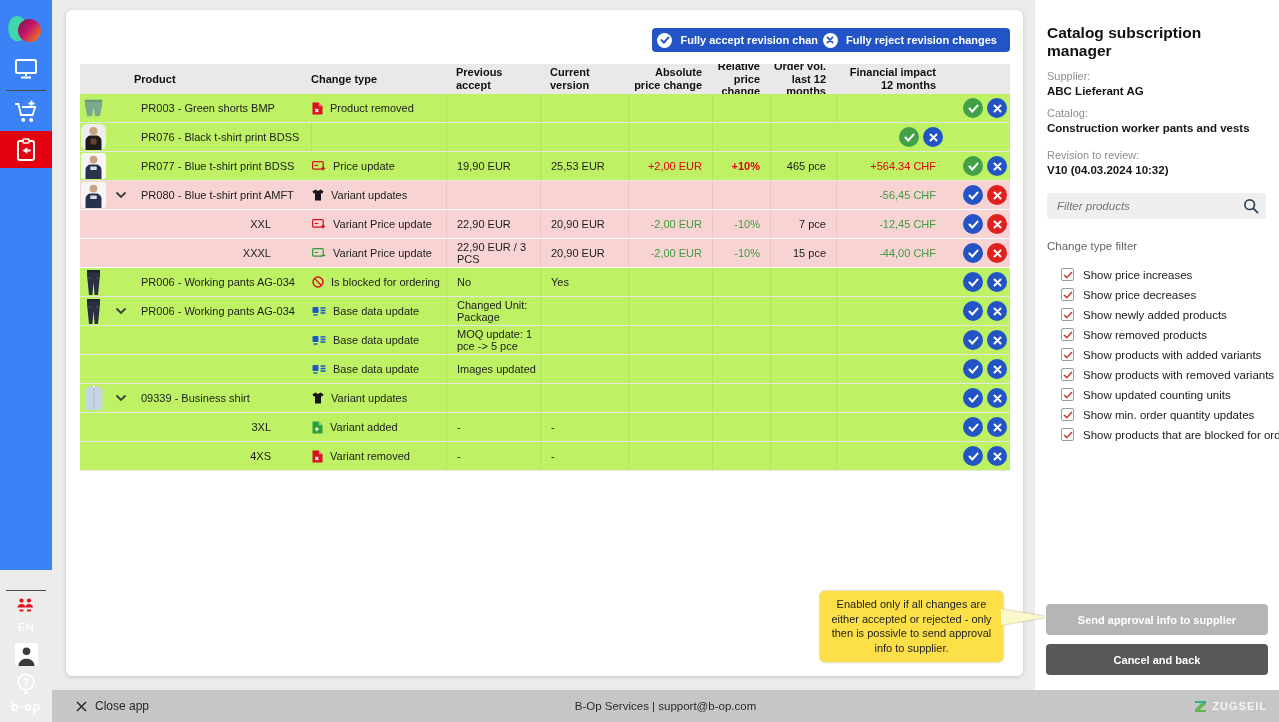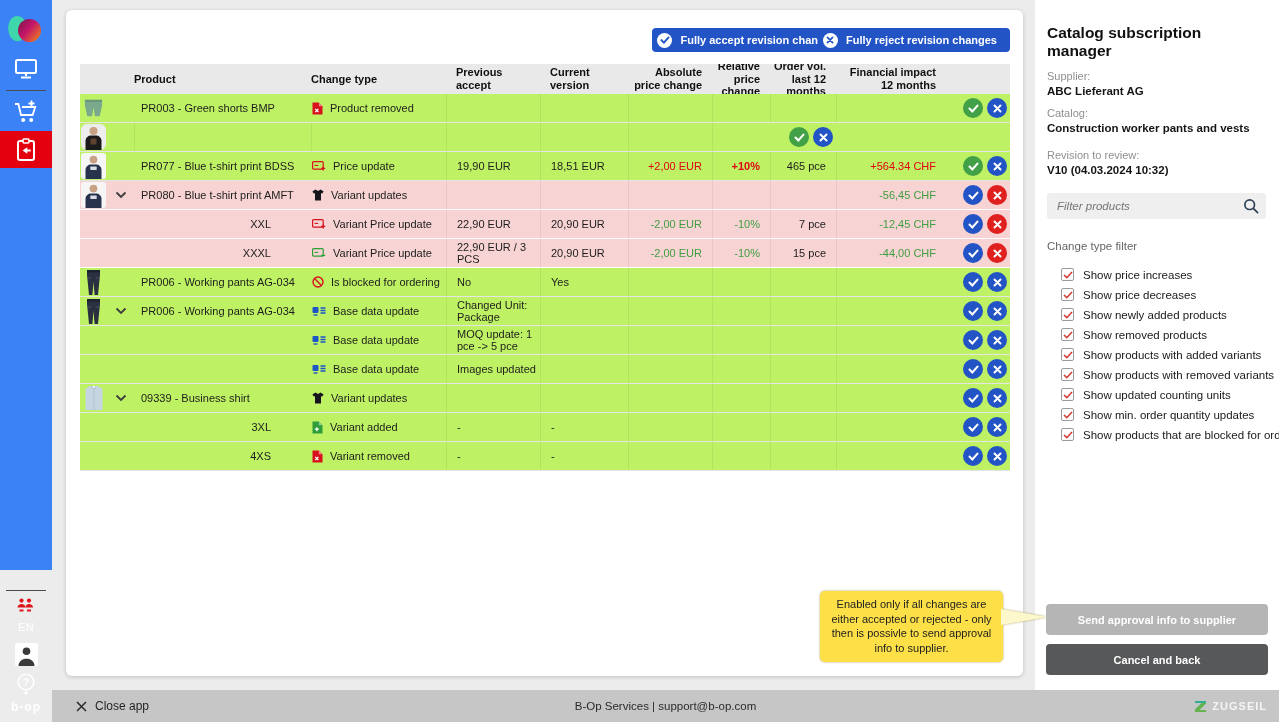--- a/index.html
+++ b/index.html
@@ -221,20 +221,21 @@
           <div class="trow">
             <div class="td thumbcell">
               <svg width="25" height="26" viewBox="0 0 25 26">
                 <rect width="25" height="26" rx="6" fill="#ededed"></rect>
                 <circle cx="12.5" cy="7" r="4" fill="#c9a286"></circle>
                 <path d="M4.5 26V17c0-3.4 3-5.4 5.4-5.4h5.2c2.4 0 5.4 2 5.4 5.4v9z" fill="#1b1b1b"></path>
                 <rect x="9.5" y="14.5" width="6" height="6" rx="1" fill="#5f4330"></rect>
               </svg>
             </div>
             <div class="td chevcell"></div>
+            <div class="td product">PR076 - Black t-shirt print BDSS</div>
             <div class="td pl sep"></div>
             <div class="td pl sep"></div>
             <div class="td r sep"></div>
             <div class="td r sep"></div>
             <div class="td r sep"></div>
             <div class="td r sep"></div>
             <div class="td actions">
               <button class="cbtn green">
                 <svg width="11" height="9" viewBox="0 0 11 9">
                   <path d="M1.5 4.6l2.8 2.8L9.5 1.6" fill="none" stroke="#fff" stroke-width="2.1" stroke-linecap="round"></path>
@@ -262,21 +263,21 @@
               <span style="display:flex">
                 <svg width="14" height="12" viewBox="0 0 14 12">
                   <rect x="0.6" y="1.6" width="10.6" height="7.6" rx="1" fill="none" stroke="#d8111c" stroke-width="1.2"></rect>
                   <path d="M2.6 5.4h3.6" stroke="#d8111c" stroke-width="1.1"></path>
                   <path d="M11.2 6.4v4M9.2 8.4h4" stroke="#d8111c" stroke-width="1.3"></path>
                 </svg>
               </span>
               <span>Price update</span>
             </div>
             <div class="td pl sep">19,90 EUR</div>
-            <div class="td pl sep">18,51 EUR</div>
+            <div class="td pl sep">25,53 EUR</div>
             <div class="td r sep c-red">+2,00 EUR</div>
             <div class="td r sep c-red bold">+10%</div>
             <div class="td r sep">465 pce</div>
             <div class="td r sep c-red">+564.34 CHF</div>
             <div class="td actions">
               <button class="cbtn green">
                 <svg width="11" height="9" viewBox="0 0 11 9">
                   <path d="M1.5 4.6l2.8 2.8L9.5 1.6" fill="none" stroke="#fff" stroke-width="2.1" stroke-linecap="round"></path>
                 </svg>
               </button>

